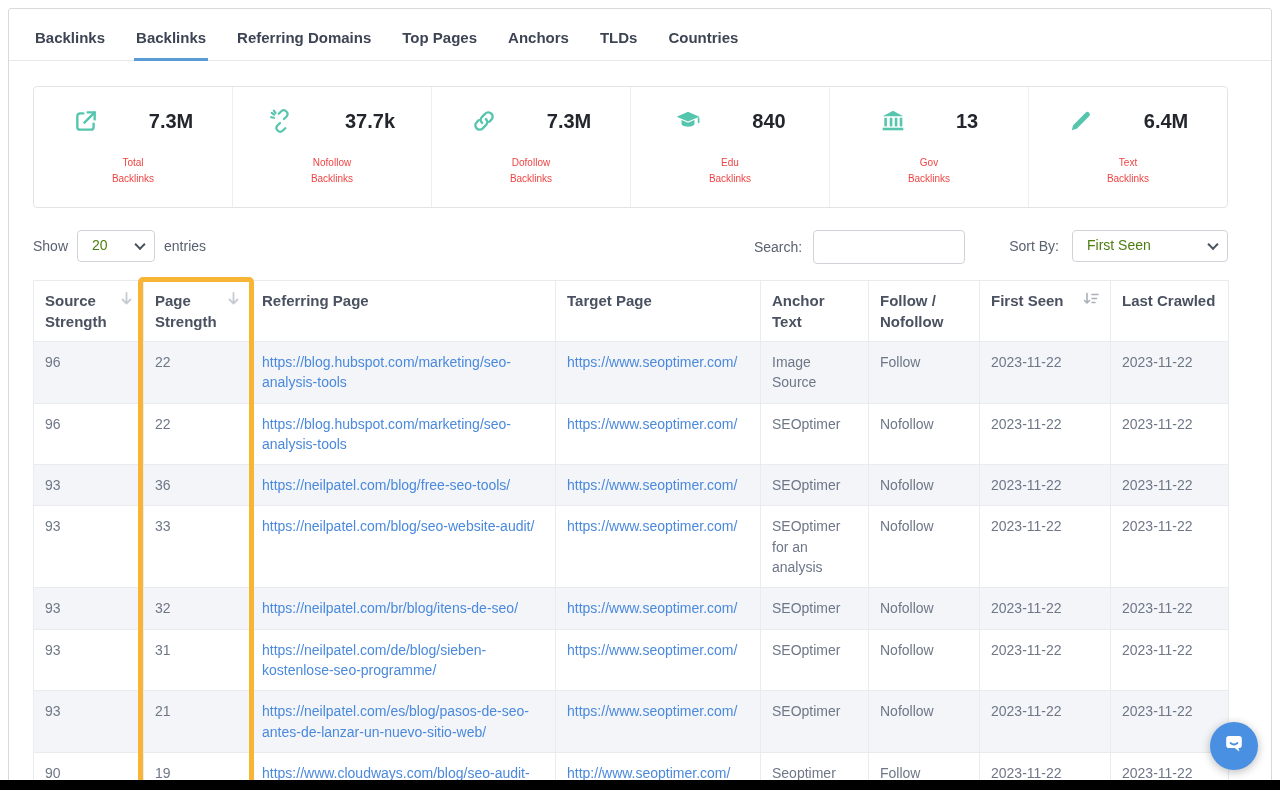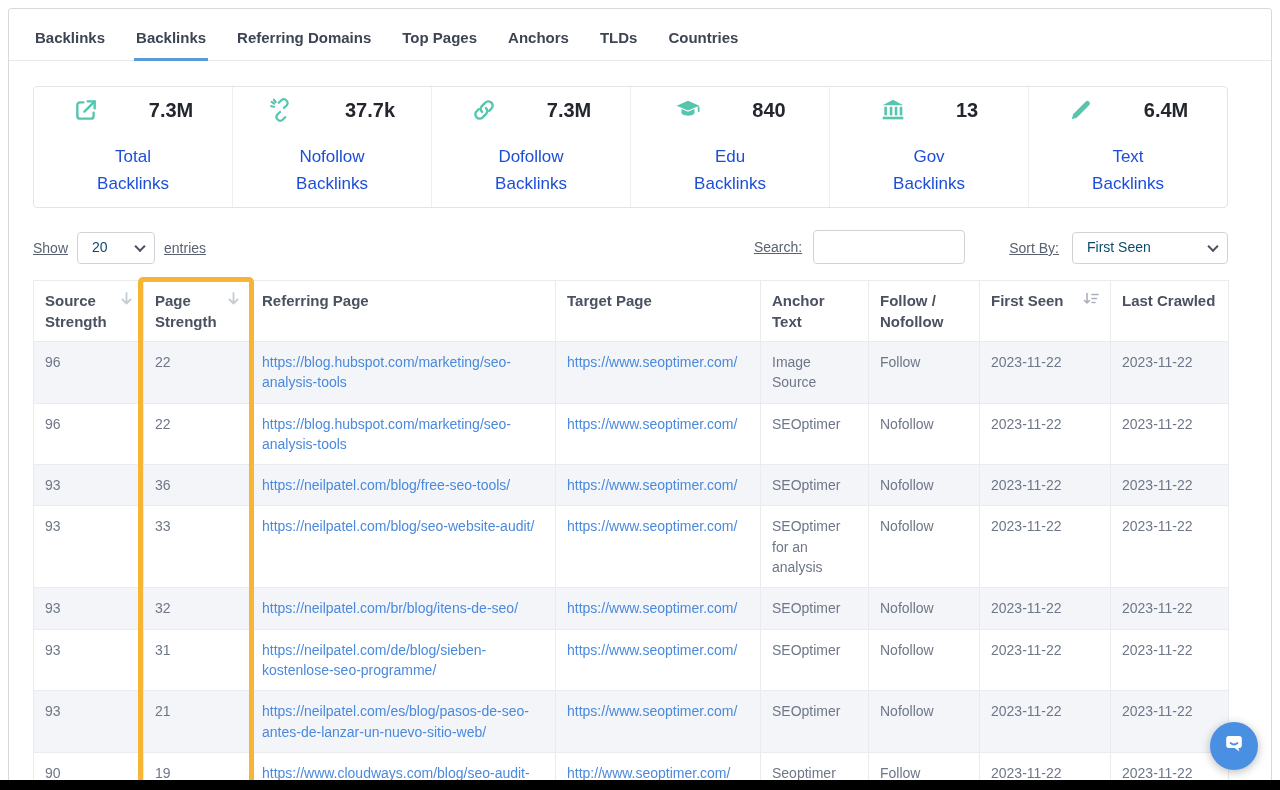--- a/index.html
+++ b/index.html
@@ -23,35 +23,35 @@
   .content { padding-left:24px; width:1219px; }
   .stats {
     width:1195px; border:1px solid #e2e4e8; border-radius:4px; margin-top:25px;
     display:flex; align-items:stretch; height:122px; background:#fff;
   }
   .stat { flex:1; display:flex; flex-direction:column; justify-content:center; text-align:center; }
   .stat + .stat { border-left:1px solid #eceef1; }
   .stat-top { display:flex; align-items:center; justify-content:center; gap:11px; }
   .stat-top svg { display:block; }
   .stat-value { font-size:20px; font-weight:bold; color:#23272d;margin-left:39px; }
-  .stat-label { margin-top:21px; font-size:17px; color:#1d4ed8; line-height:1.55; }
+  .stat-label { margin-top:21px; font-size:10px; color:#ef4444; line-height:1.55; }
   .stat-label span { display:block; }
   
-  .controls { display:flex; align-items:flex-end; margin-top:22px; width:1195px; font-size:14px; color:#5a6270;text-decoration:underline; }
+  .controls { display:flex; align-items:flex-start; margin-top:22px; width:1195px; font-size:14px; color:#5a6270; }
   .show-group, .search-group, .sort-group { display:flex; align-items:center; }
   .show-group { gap:9px; }
   .select-wrap { position:relative; display:inline-block; }
   .select-wrap::after {
     content:""; position:absolute; right:11px; top:50%; width:6px; height:6px;
     border-right:2px solid #4a5260; border-bottom:2px solid #4a5260;
     transform:translateY(-70%) rotate(45deg); pointer-events:none;
   }
   select {
     appearance:none; -webkit-appearance:none; border:1px solid #cfd3d8; border-radius:4px;
-    background:#fff; color:#0c4a6e; font-size:14px; padding:6px 26px 11px 14px;
+    background:#fff; color:#4d7c0f; font-size:14px; padding:6px 26px 11px 14px;
     font-family:inherit; height:32px; cursor:pointer;
   }
   .entries-select { width:78px; }
   .search-group { margin-left:auto; gap:11px; }
   .search-input {
     width:152px; height:34px; border:1px solid #cfd3d8; border-radius:4px;
     padding:0 9px; font-size:14px; font-family:inherit; color:#4a5260;
   }
   .sort-group { margin-left:44px; gap:13px; }
   .sort-select { width:156px; }

